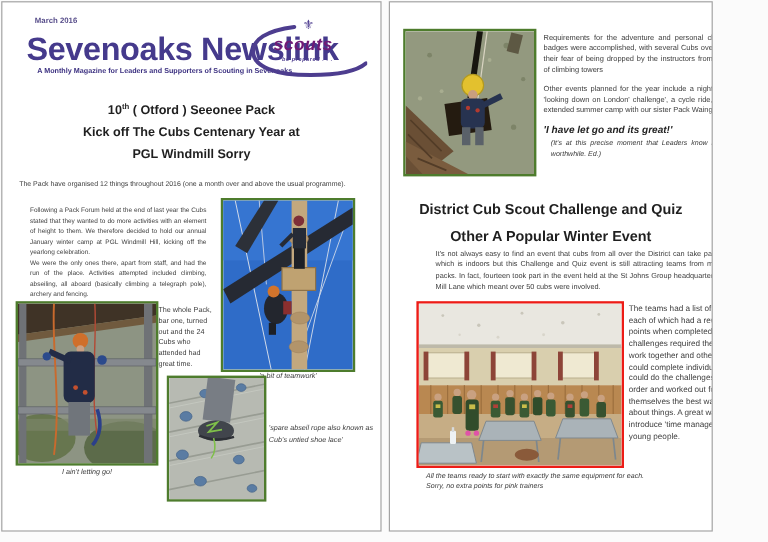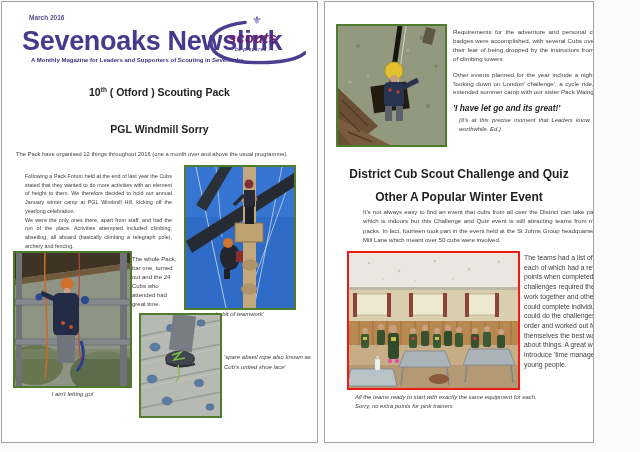--- a/index.html
+++ b/index.html
@@ -70,22 +70,22 @@
     <div class="abs logo">
       <svg width="98" height="50" viewBox="0 0 100 50">
         <path d="M38,4 C14,7 3,15 3,25 C3,38 22,45 52,45 C72,45 91,42 99,35" fill="none" stroke="#4d3d8f" stroke-width="3.4" stroke-linecap="round"></path>
       </svg>
       <div class="fleur">⚜</div>
       <div class="word">scouts</div>
       <div class="tag">be prepared . . .</div>
     </div>
 
     <h2 class="abs art1-title">
-      <span><span>10</span><sup>th</sup><span> ( Otford ) Scouting Pack</span></span><br>
-      <br>
+      <span><span>10</span><sup>th</sup><span> ( Otford ) Seeonee Pack</span></span><br>
+      <span>Kick off The Cubs Centenary Year at</span><br>
       <span>PGL Windmill Sorry</span>
     </h2>
 
     <div class="abs intro">The Pack have organised 12 things throughout 2016 (one a month over and above the usual programme).</div>
 
     <div class="abs colL">
       <p>Following a Pack Forum held at the end of last year the Cubs stated that they wanted to do more activities with an element of height to them. We therefore decided to hold our annual January winter camp at PGL Windmill Hill, kicking off the yearlong celebration.</p>
       <p>We were the only ones there, apart from staff, and had the run of the place. Activities attempted included climbing, abseiling, all aboard (basically climbing a telegraph pole), archery and fencing.</p>
     </div>
 

